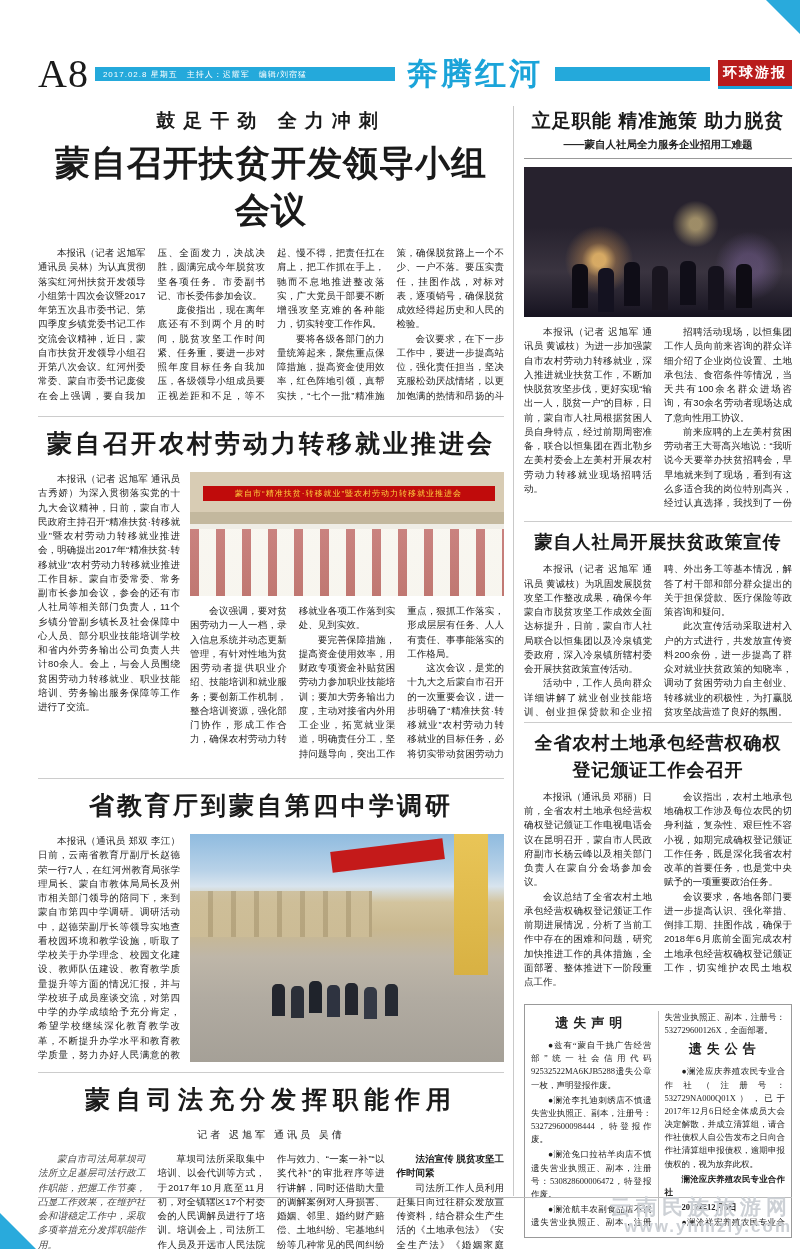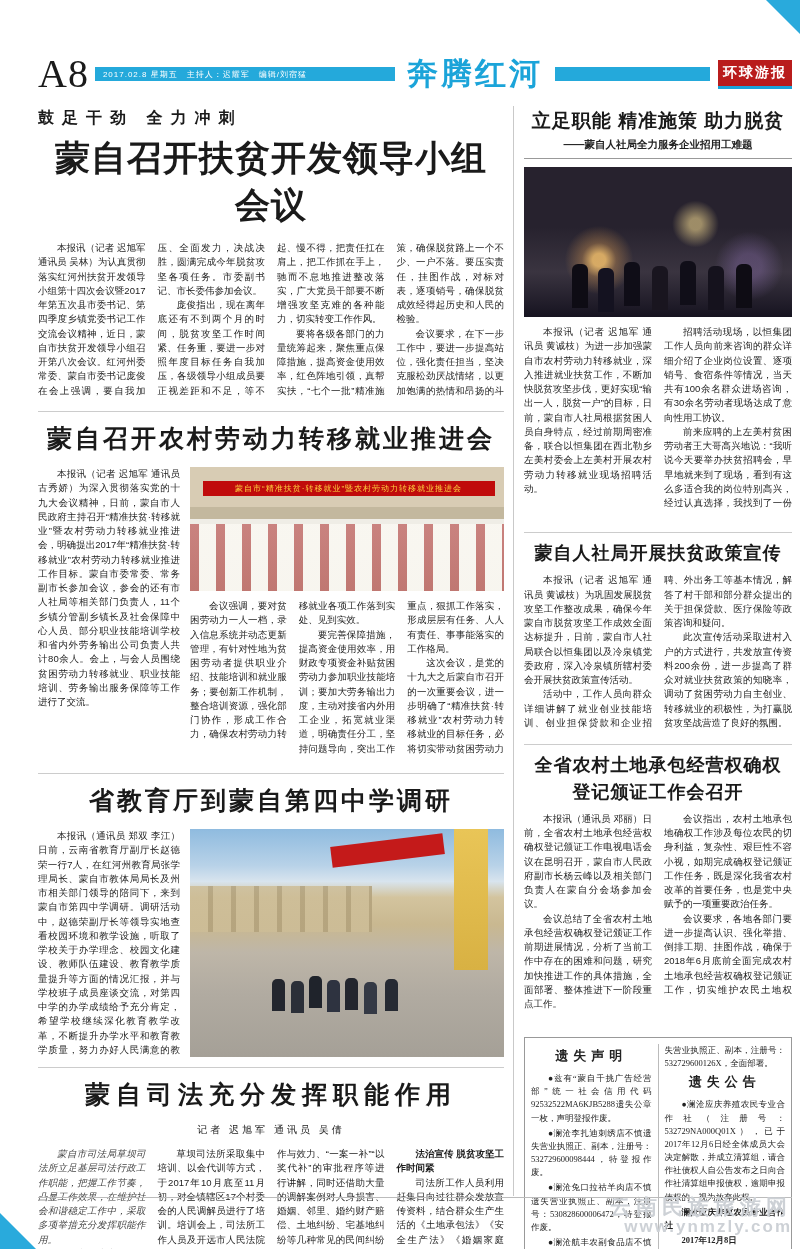--- a/index.html
+++ b/index.html
@@ -20,21 +20,21 @@
   .section-title{color:#1ba4d9;font-size:31px;font-weight:bold;letter-spacing:3px;margin:0 12px;white-space:nowrap;}
   .bar.right{flex:1;}
   .masthead{margin-left:8px;background:#b91c1c;color:#fff;font-weight:bold;font-size:14px;
             padding:4px 5px;letter-spacing:2px;border-bottom:3px solid #1ba4d9;white-space:nowrap;}
   
   .left-section{position:absolute;left:38px;top:104px;width:466px;}
   .divider-v{position:absolute;left:513px;top:106px;width:1px;height:1090px;background:#c9c9c9;}
   .right-section{position:absolute;left:524px;top:104px;width:268px;}
   .bottom-rule{position:absolute;left:38px;top:1197px;width:754px;height:1px;background:#bbb;}
   
-  .kicker{font-size:16px;font-weight:bold;letter-spacing:8px;margin:4px 0 6px;}
+  .kicker{text-align:center;font-size:19px;font-weight:bold;letter-spacing:8px;margin:4px 0 6px;}
   .headline-xl{text-align:center;font-size:35px;font-weight:bold;letter-spacing:1px;margin:0 0 12px;}
   .headline-l{text-align:center;font-size:25px;font-weight:bold;letter-spacing:3px;margin:10px 0 12px;}
   .byline{text-align:center;font-size:10px;letter-spacing:3px;margin:0 0 10px;color:#222;}
   .bodytext{font-size:9.5px;line-height:1.5;text-align:justify;color:#1c1c1c;overflow:hidden;}
   .bodytext p{margin:0;text-indent:2em;}
   .cols4{column-count:4;column-gap:12px;height:160px;column-fill:auto;}
   .cols3{column-count:3;column-gap:12px;height:158px;column-fill:auto;}
   .cols2{column-count:2;column-gap:12px;column-fill:auto;}
   .art{border-bottom:1px solid #ccc;padding-bottom:10px;margin-bottom:8px;}
   .art.last{border-bottom:none;}
@@ -68,21 +68,21 @@
   .p3-pillar{position:absolute;top:0;right:5%;width:11%;height:62%;
     background:linear-gradient(180deg,#e9c557,#d8b143);}
   .p3-banner{position:absolute;top:5%;right:19%;width:36%;height:9%;background:#c41a1a;transform:rotate(-7deg);}
   .p3-crowd{position:absolute;left:26%;bottom:20%;width:13px;height:32px;background:#23262e;border-radius:5px 5px 0 0;
     box-shadow:19px 2px 0 #2b2f38,37px -3px 0 #1f232b,55px 1px 0 #2e3340,73px -1px 0 #23262e,92px 3px 0 #343945,113px 0 0 #262a33;}
   
   .r-headline{text-align:center;font-size:19px;font-weight:bold;letter-spacing:1px;margin:4px 0 4px;}
   .r-subtitle{text-align:center;font-size:10.5px;font-weight:bold;margin:0 0 6px;color:#222;}
   .r-rule{height:1px;background:#999;}
   .r-headline2{text-align:center;font-size:18px;font-weight:bold;letter-spacing:1px;margin:6px 0 2px;line-height:1.35;}
-  .r-art{border-bottom:1px solid #ccc;padding-bottom:11px;margin-bottom:8px;}
+  .r-art{border-bottom:1px solid #ccc;padding-bottom:0;margin-bottom:8px;}
   .r-art.last{border-bottom:none;}
   
   .noticebox{border:1px solid #999;height:234px;display:flex;padding:6px;box-sizing:border-box;
     font-family:"Liberation Serif","DejaVu Serif",serif;font-size:8.5px;line-height:1.55;color:#222;overflow:hidden;}
   .noticecol{width:50%;overflow:hidden;}
   .noticecol.left{padding-right:6px;border-right:1px solid #bbb;}
   .noticecol.right{padding-left:6px;}
   .notice-title{font-family:"Liberation Sans","DejaVu Sans",sans-serif;text-align:center;font-size:13px;
     font-weight:bold;letter-spacing:5px;margin:2px 0 6px;}
   .noticecol p{margin:0 0 2px;text-indent:2em;text-align:justify;}
@@ -178,21 +178,21 @@
 
     <div class="r-art">
       <div class="r-headline">立足职能 精准施策 助力脱贫</div>
       <div class="r-subtitle">——蒙自人社局全力服务企业招用工难题</div>
       <div class="r-rule"></div>
       <div class="photo photo-night">
         <div class="p1-crowd"></div>
       </div>
       <div class="bodytext cols2" style="height:196px">
         <p>本报讯（记者 迟旭军 通讯员 黄诚枝）为进一步加强蒙自市农村劳动力转移就业，深入推进就业扶贫工作，不断加快脱贫攻坚步伐，更好实现“输出一人，脱贫一户”的目标，日前，蒙自市人社局根据贫困人员自身特点，经过前期周密准备，联合以恒集团在西北勒乡左美村委会上左美村开展农村劳动力转移就业现场招聘活动。</p>
-        <p>招聘活动现场，以恒集团工作人员向前来咨询的群众详细介绍了企业岗位设置、逐项销号、食宿条件等情况，当天共有100余名群众进场咨询，有30余名劳动者现场达成了意向性用工协议。</p>
+        <p>招聘活动现场，以恒集团工作人员向前来咨询的群众详细介绍了企业岗位设置、土地承包法、食宿条件等情况，当天共有100余名群众进场咨询，有30余名劳动者现场达成了意向性用工协议。</p>
         <p>前来应聘的上左美村贫困劳动者王大哥高兴地说：“我听说今天要举办扶贫招聘会，早早地就来到了现场，看到有这么多适合我的岗位特别高兴，经过认真选择，我找到了一份很满意的工作，当场就填写了求职登记表！”</p>
       </div>
     </div>
 
     <div class="r-art">
       <div class="r-headline2">蒙自人社局开展扶贫政策宣传</div>
       <div class="bodytext cols2" style="height:160px;margin-top:8px">
         <p>本报讯（记者 迟旭军 通讯员 黄诚枝）为巩固发展脱贫攻坚工作整改成果，确保今年蒙自市脱贫攻坚工作成效全面达标提升，日前，蒙自市人社局联合以恒集团以及冷泉镇党委政府，深入冷泉镇所辖村委会开展扶贫政策宣传活动。</p>
         <p>活动中，工作人员向群众详细讲解了就业创业技能培训、创业担保贷款和企业招聘、外出务工等基本情况，解答了村干部和部分群众提出的关于担保贷款、医疗保险等政策咨询和疑问。</p>
         <p>此次宣传活动采取进村入户的方式进行，共发放宣传资料200余份，进一步提高了群众对就业扶贫政策的知晓率，调动了贫困劳动力自主创业、转移就业的积极性，为打赢脱贫攻坚战营造了良好的氛围。</p>

